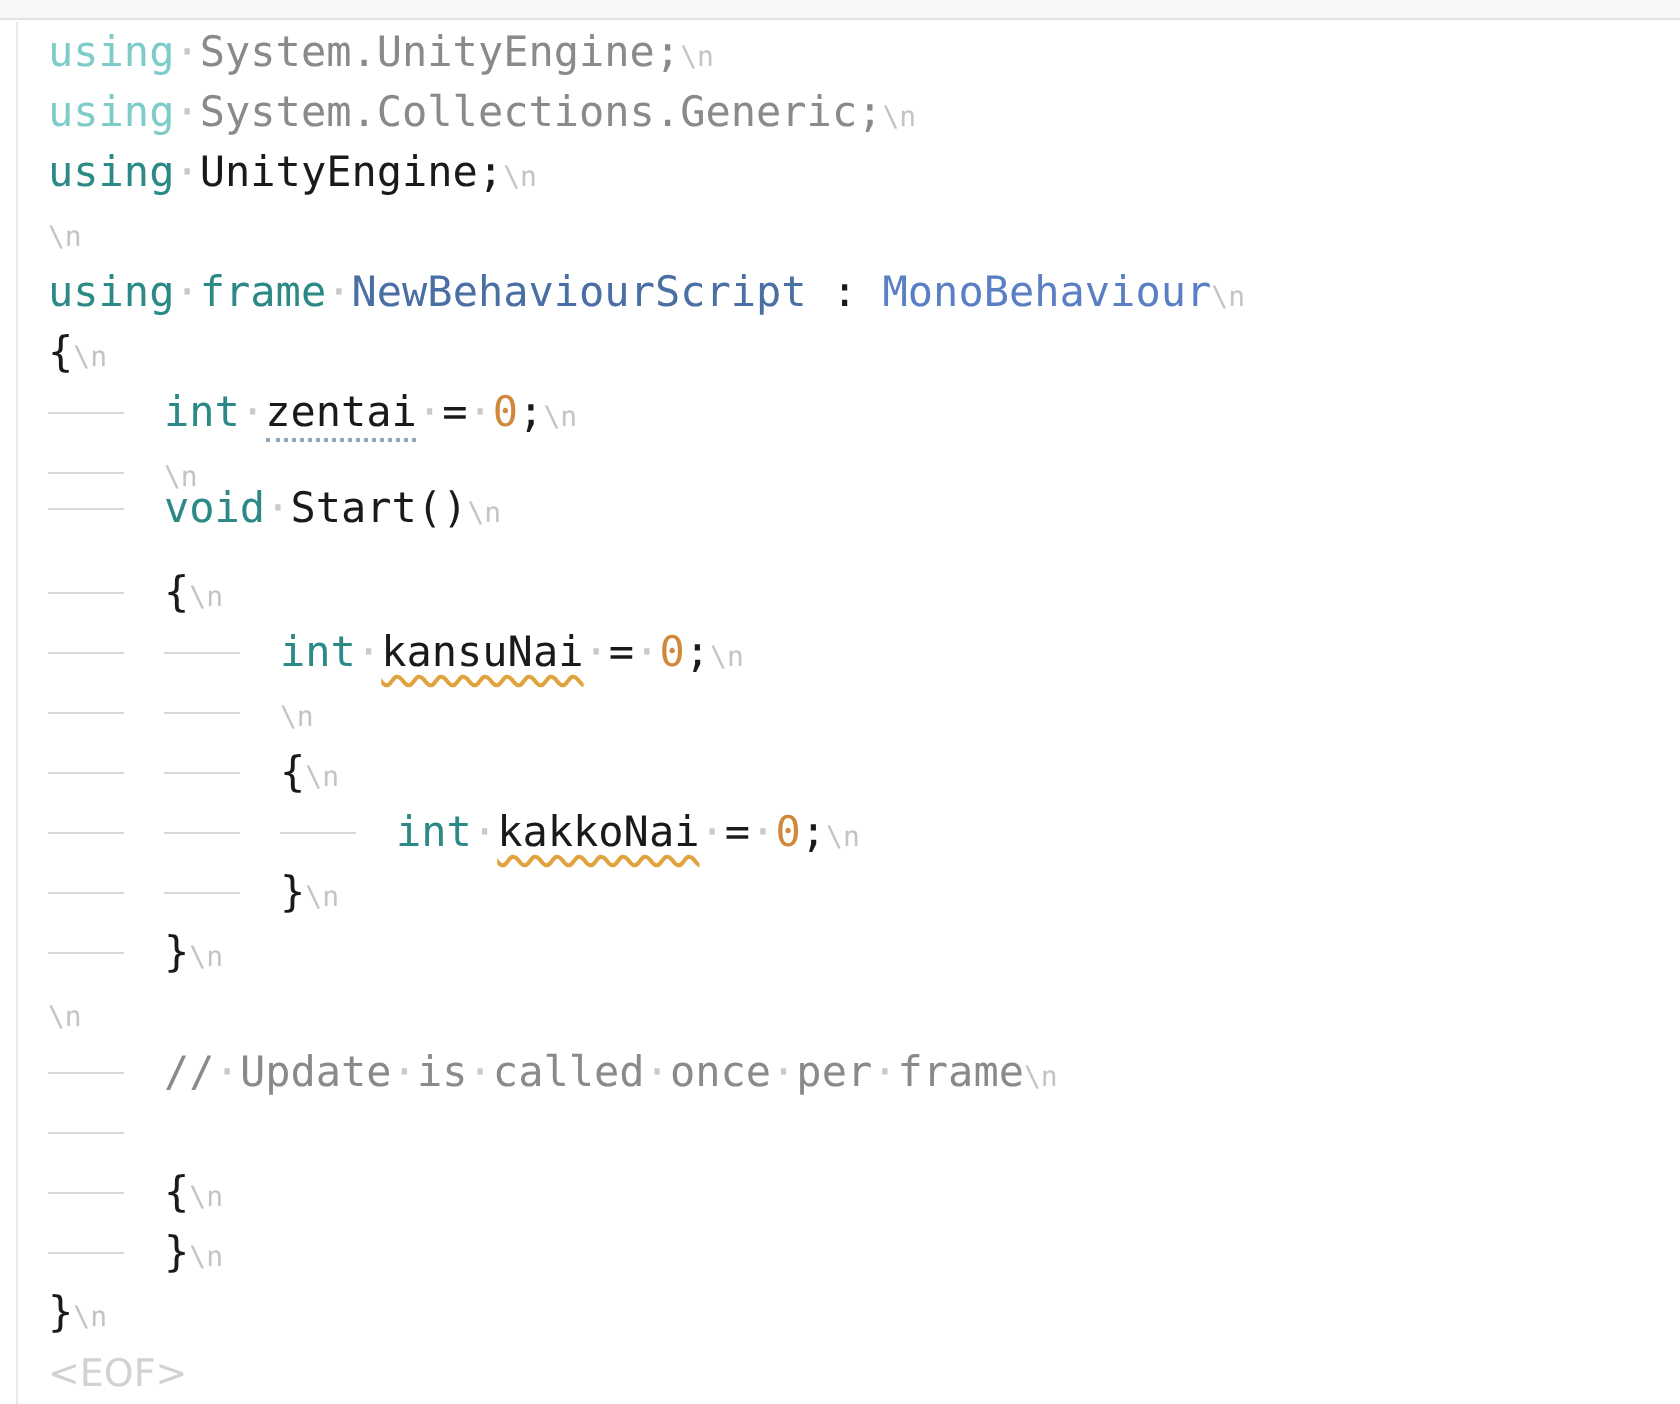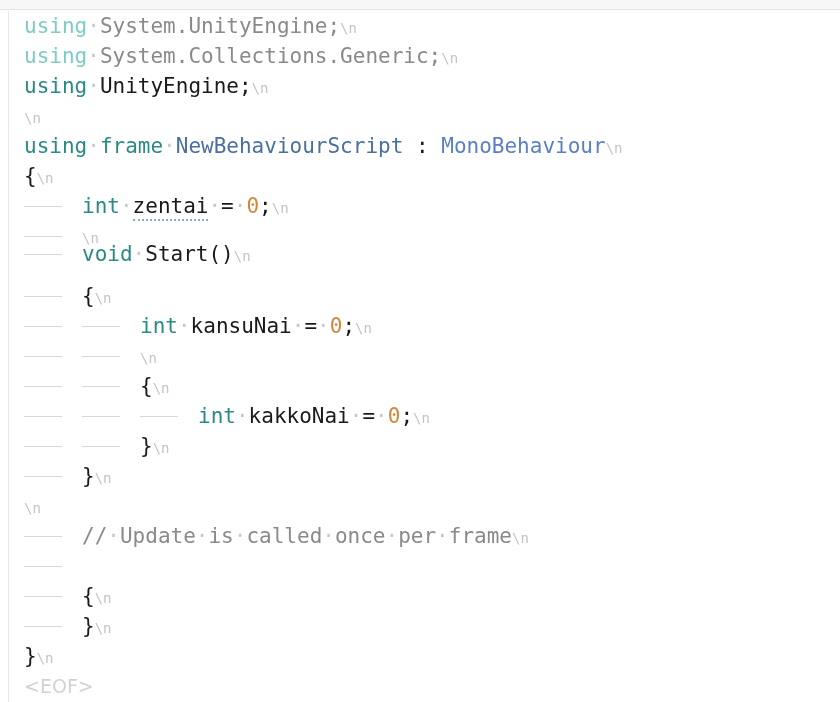--- a/index.html
+++ b/index.html
@@ -91,20 +91,21 @@
     font-family: "DejaVu Sans", sans-serif;
   }
 
   
   .u-dotted {
     border-bottom: 2px dotted #8fa8bd;
     padding-bottom: 1px;
   }
   .u-wavy {
     position: relative;
+    text-decoration: underline;
     text-decoration-style: wavy;
     text-decoration-color: #e0a33e;
     text-decoration-thickness: 1.5px;
     text-underline-offset: 4px;
   }
 </style>
 </head>
 <body>
 
 <div id="top-rail"></div>

